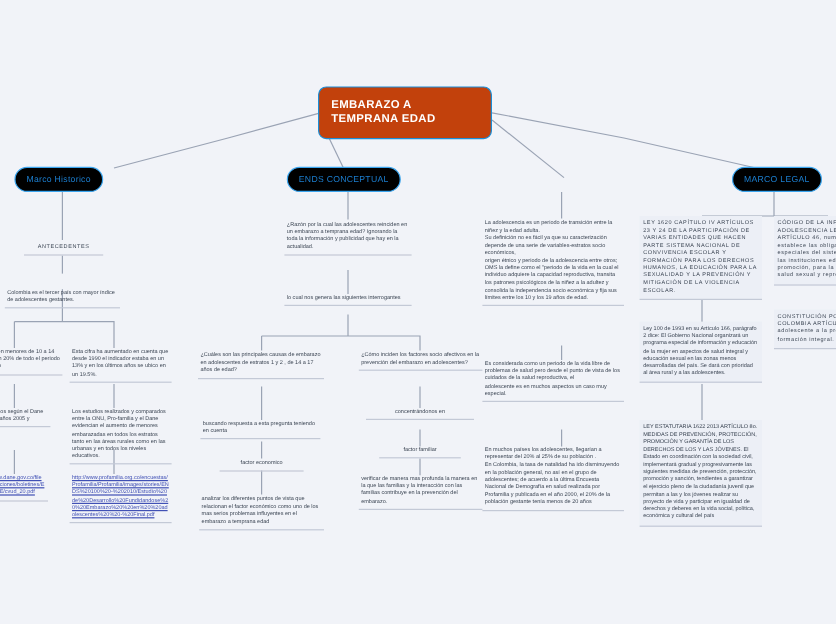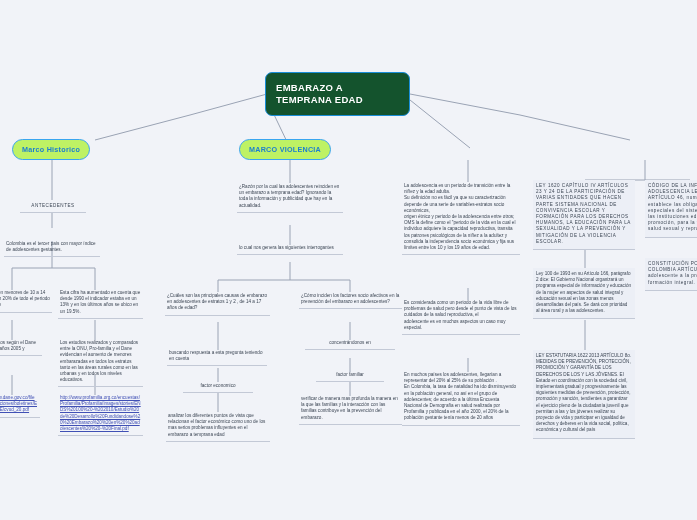--- a/index.html
+++ b/index.html
@@ -27,38 +27,38 @@
     width: 697px;
     height: 520px;
     pointer-events: none;
   }
   .node {
     position: absolute;
     box-sizing: border-box;
   }
   
   .root {
-    background: #14532d;
+    background: #c2410c;
     border: 1px solid #1a8ed8;
     border-radius: 7px;
     color: #ffffff;
     font-weight: bold;
     font-size: 9.5px;
     letter-spacing: 0.3px;
     line-height: 12px;
     padding: 9px 10px;
     text-align: left;
   }
   
   .branch {
-    background: #bef264;
+    background: #000000;
     border: 1.4px solid #3aa5ef;
     border-radius: 11px;
     color: #1c7fd0;
-    font-weight: bold;
+    font-weight: normal;
     font-size: 7.2px;
     letter-spacing: 0.25px;
     line-height: 9px;
     padding: 5px 9px;
     text-align: center;
     white-space: nowrap;
   }
   
   .leaf {
     font-size: 4.6px;
@@ -129,21 +129,22 @@
       <path d="M585 180 L585 250"></path>
       <path d="M585 180 L690 180"></path>
       <path d="M585 250 L585 270"></path>
       <path d="M585 320 L585 350"></path>
     </g>
   </svg>
 
   <div class="node root" style="left:265px; top:72px; width:145px;">EMBARAZO A TEMPRANA EDAD</div>
 
   <div class="node branch" style="left:12px; top:139px;">Marco Historico</div>
-  <div class="node branch" style="left:239px; top:139px;">MARCO VIOLENCIA</div>
+  <div class="node branch" style="left:239px; top:139px;">ENDS CONCEPTUAL</div>
+  <div class="node branch" style="left:610px; top:139px;">MARCO LEGAL</div>
 
   <div class="node leaf center caps" style="left:20px; top:203px; width:66px;">ANTECEDENTES</div>
 
   <div class="node leaf" style="left:4px; top:241px; width:96px;">Colombia es el tercer país con mayor índice de adolescentes gestantes.</div>
 
   <div class="node leaf" style="left:-28px; top:290px; width:80px;">embarazos en menores de 10 a 14 equivale a un 20% de todo el periodo de embarazo</div>
 
   <div class="node leaf" style="left:58px; top:290px; width:85px;">Esta cifra ha aumentado en cuenta que desde 1990 el indicador estaba en un 13% y en los últimos años  se ubico en un 19.5%.</div>
 
   <div class="node leaf" style="left:-26px; top:340px; width:68px;">de embarazos según el Dane esta en los años 2005 y</div>

